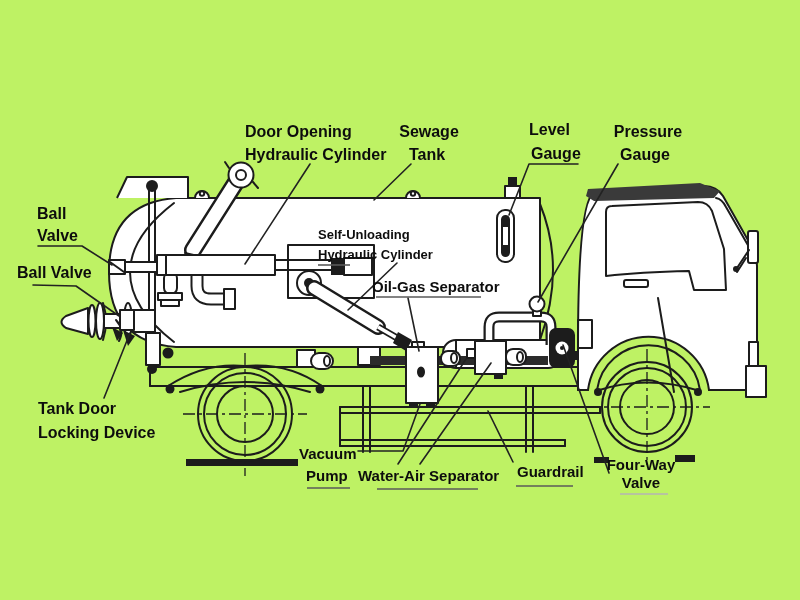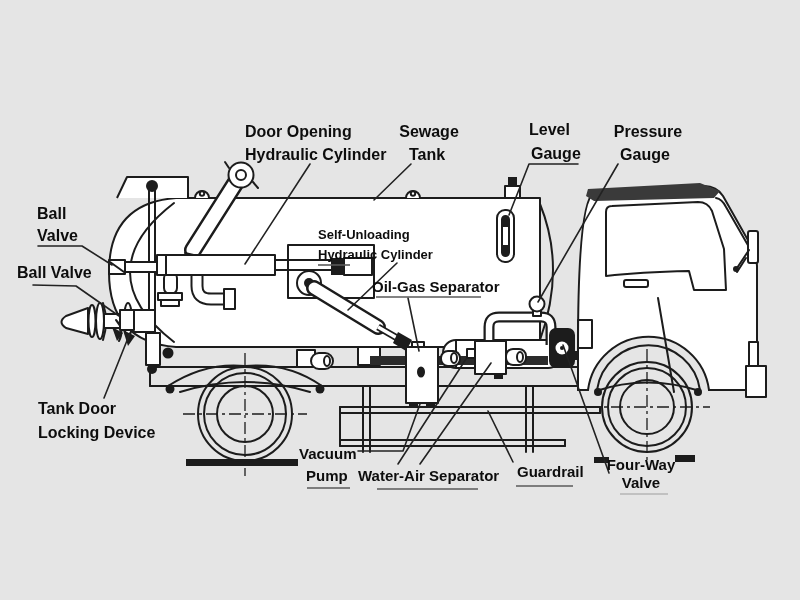--- a/index.html
+++ b/index.html
@@ -1,16 +1,16 @@
 <!DOCTYPE html>
 <html><head>
 <meta charset="utf-8">
 <style>
   html,body{margin:0;padding:0;background:#ffffff;}
-  .stage{position:relative;width:800px;height:600px;background:#e5e5e5;overflow:hidden;
+  .stage{position:relative;width:800px;height:600px;background:#bef264;overflow:hidden;
          font-family:"Liberation Sans", sans-serif;}
   svg{display:block}
   .part{fill:none;stroke:#1c1c1c;stroke-width:2;stroke-linecap:round;stroke-linejoin:round;}
   .partfill{fill:#ffffff;stroke:#1c1c1c;stroke-width:2;stroke-linejoin:round;}
   .dark{fill:#1c1c1c;stroke:none;}
   .leader{fill:none;stroke:#222222;stroke-width:1.6;stroke-linecap:round;stroke-linejoin:round;}
   .underline{stroke:#5a5a5a;stroke-width:1.6;}
   .lightline{stroke:#b5b5b5;stroke-width:1.4;}
   text.lbl{fill:#0d0d0d;font-weight:bold;font-size:16px;font-family:"Liberation Sans",sans-serif;}
   text.lbl-md{fill:#0d0d0d;font-weight:bold;font-size:15px;font-family:"Liberation Sans",sans-serif;}

